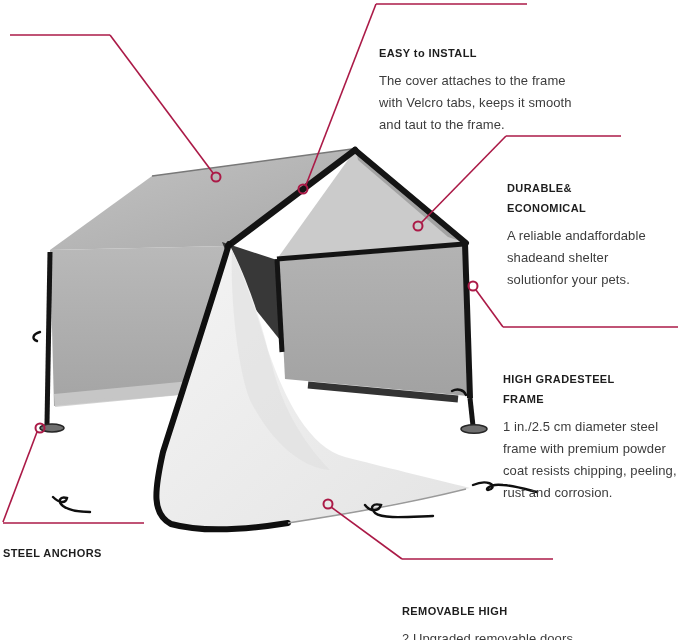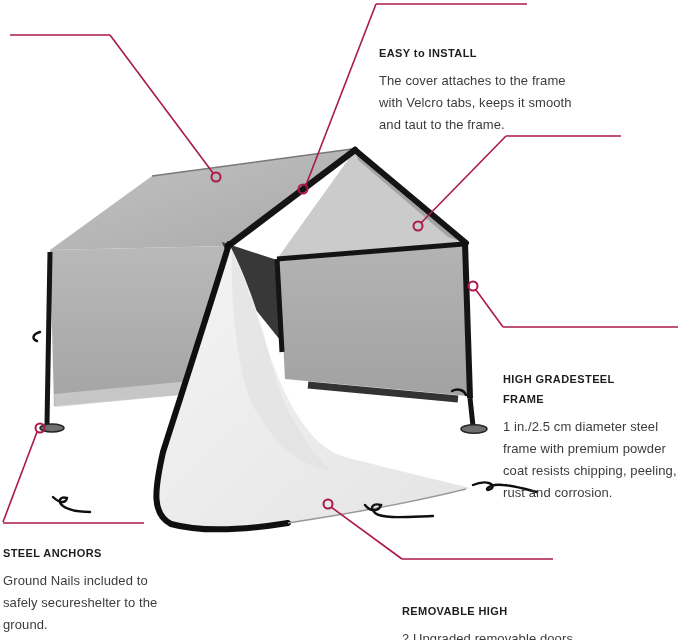--- a/index.html
+++ b/index.html
@@ -145,35 +145,39 @@
   <div class="callout" style="left:8px;top:40px;width:170px;">
   </div>
 
   <div class="callout" style="left:379px;top:9px;width:220px;">
     <h3>EASY to INSTALL</h3>
     <p>The cover attaches to the frame
 with Velcro tabs, keeps it smooth
 and taut to the frame.</p>
   </div>
 
+  <div class="callout" style="left:507px;top:144px;width:170px;">
+    <h3>DURABLE&amp;
+ECONOMICAL</h3>
+    <p>A reliable andaffordable
+shadeand shelter
+solutionfor your pets.</p>
+  </div>
 
   <div class="callout" style="left:503px;top:335px;width:178px;">
     <h3>HIGH GRADESTEEL
 FRAME</h3>
     <p>1 in./2.5 cm diameter steel
 frame with premium powder
 coat resists chipping, peeling,
 rust and corrosion.</p>
   </div>
 
   <div class="callout" style="left:3px;top:509px;width:180px;">
     <h3>STEEL ANCHORS</h3>
-    <p>Ground Nails included to
-safely secureshelter to the
-ground.</p>
   </div>
 
   <div class="callout" style="left:402px;top:567px;width:220px;">
     <h3>REMOVABLE HIGH</h3>
     <p>2 Upgraded removable doors,
 more windproof and wider
 range of uses.</p>
   </div>
 
 </div>

